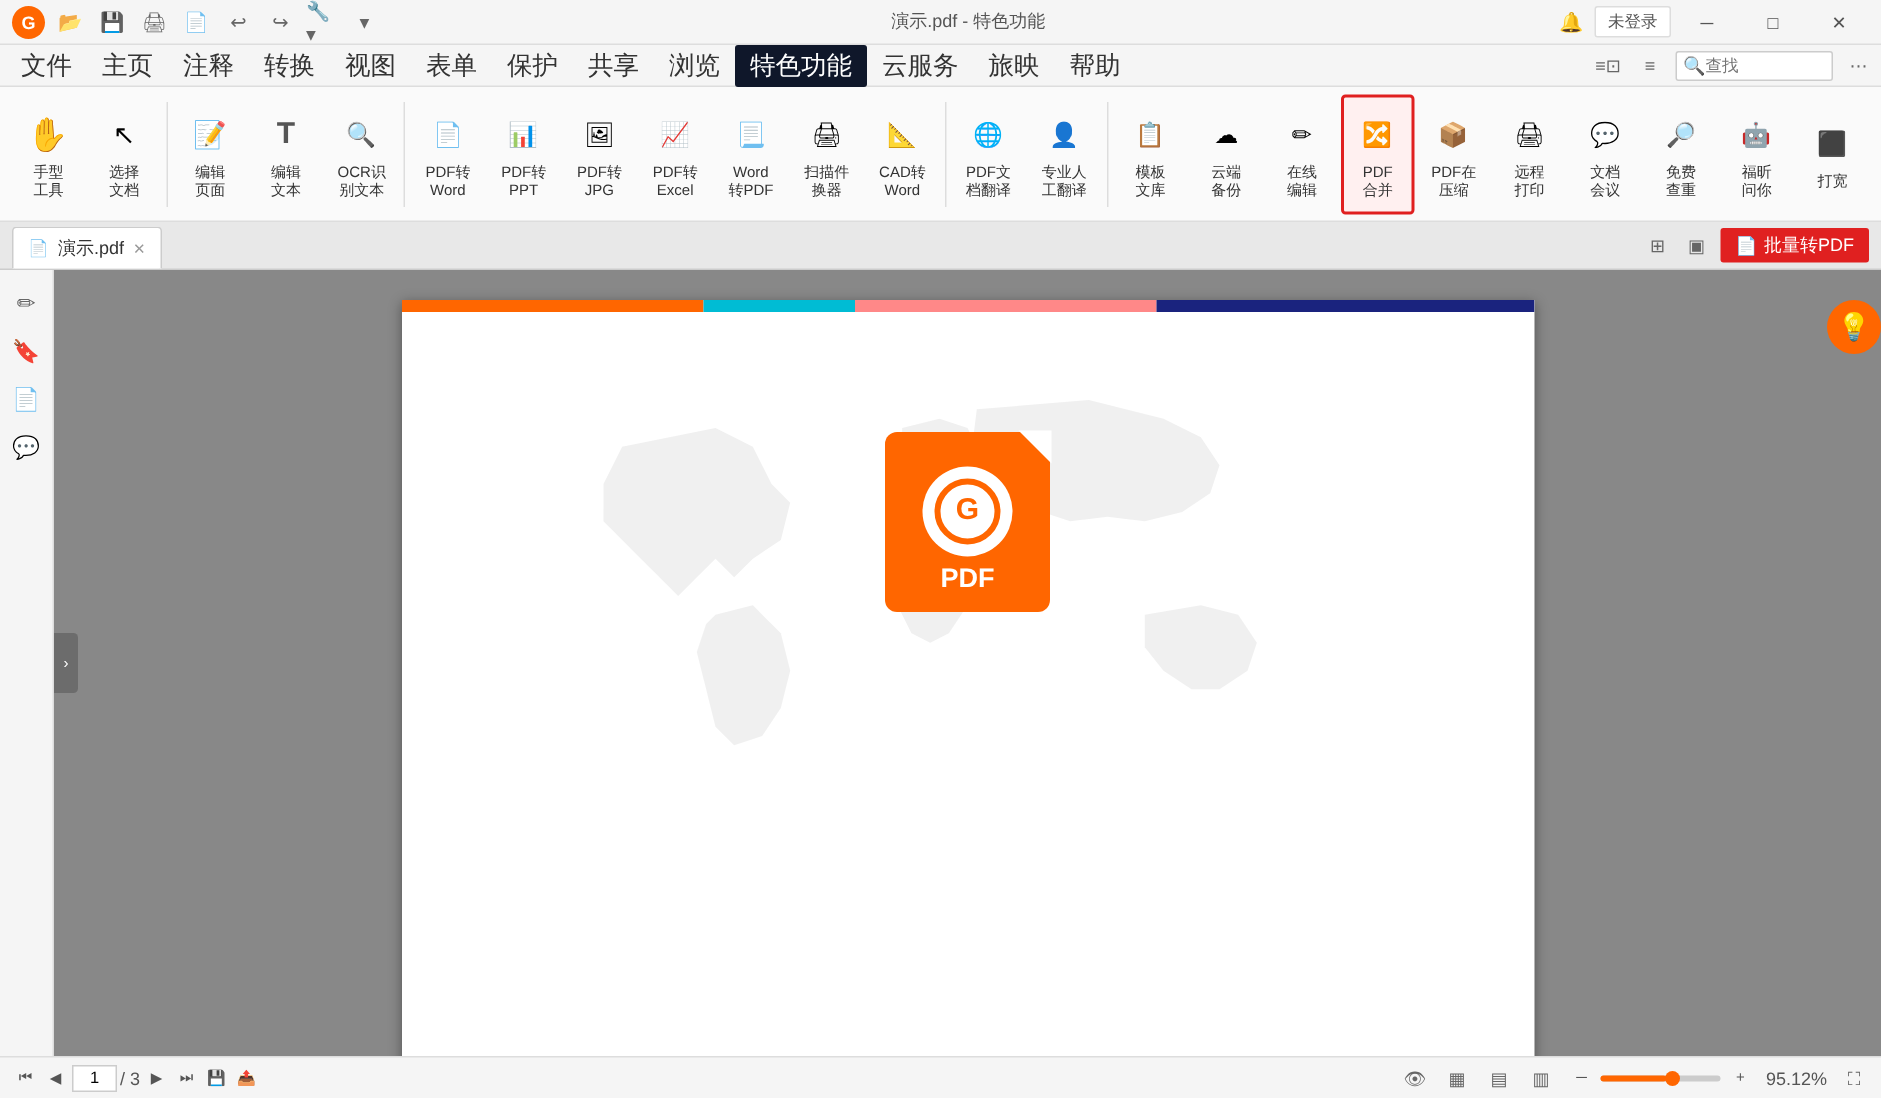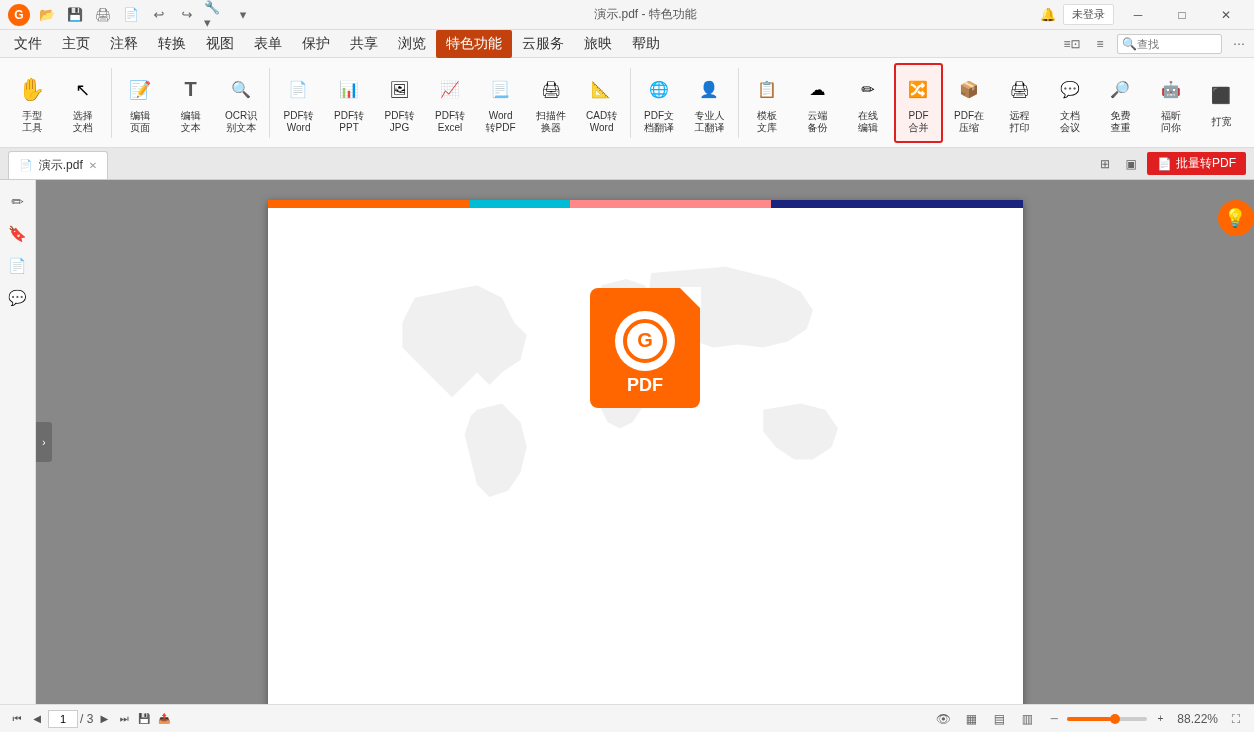--- a/index.html
+++ b/index.html
@@ -10,22 +10,22 @@
     #title-bar-left { display: flex; align-items: center; gap: 6px; }
     .title-logo { width: 22px; height: 22px; background: #f60; border-radius: 50%; display: flex; align-items: center; justify-content: center; color: white; font-size: 12px; font-weight: bold; }
     .title-icon-btn { width: 22px; height: 22px; display: flex; align-items: center; justify-content: center; color: #666; font-size: 13px; cursor: pointer; }
     #title-bar-center { color: #555; font-size: 12px; }
     #title-bar-right { display: flex; align-items: center; gap: 4px; }
     .win-btn { width: 40px; height: 30px; display: flex; align-items: center; justify-content: center; cursor: pointer; font-size: 12px; color: #555; }
     .login-btn { background: #fff; border: 1px solid #ddd; padding: 2px 8px; font-size: 11px; color: #555; cursor: pointer; border-radius: 2px; }
 
     
     #menu-bar { height: 28px; background: #f5f5f5; display: flex; align-items: center; border-bottom: 1px solid #ddd; padding: 0 4px; }
-    .menu-item { padding: 2px 10px; font-size: 14px; color: #333; cursor: pointer; height: 28px; display: flex; align-items: center; }
-    .menu-item.active { background: #c2410c; color: white; border-radius: 2px; }
+    .menu-item { padding: 2px 10px; font-size: 17px; color: #333; cursor: pointer; height: 28px; display: flex; align-items: center; }
+    .menu-item.active { background: #0f172a; color: white; border-radius: 2px; }
     #menu-bar-right { margin-left: auto; display: flex; align-items: center; gap: 6px; }
     .menu-icon-btn { width: 22px; height: 22px; display: flex; align-items: center; justify-content: center; color: #666; font-size: 12px; cursor: pointer; }
     .search-box { display: flex; align-items: center; border: 1px solid #ccc; background: white; padding: 1px 4px; border-radius: 2px; height: 20px; }
     .search-box input { border: none; outline: none; font-size: 11px; width: 80px; color: #999; }
 
     
     #toolbar { height: 90px; background: #fafafa; border-bottom: 1px solid #ddd; display: flex; align-items: center; padding: 4px 8px; gap: 2px; overflow: hidden; }
     .tool-btn { display: flex; flex-direction: column; align-items: center; justify-content: center; width: 52px; height: 80px; cursor: pointer; border: 1px solid transparent; border-radius: 3px; padding: 4px 2px; gap: 2px; }
     .tool-btn.highlighted { border: 2px solid #e02020; background: #fff0f0; }
     .tool-icon { width: 36px; height: 36px; display: flex; align-items: center; justify-content: center; font-size: 22px; }
@@ -333,16 +333,16 @@
     <div class="view-mode-btn">▤</div>
     <div class="view-mode-btn">▥</div>
     <div class="zoom-control">
       <div class="status-nav-btn">─</div>
       <div class="zoom-slider">
         <div class="zoom-slider-fill"></div>
         <div class="zoom-slider-thumb"></div>
       </div>
       <div class="status-nav-btn">+</div>
     </div>
-    <span>88.22%</span>
+    <span>95.12%</span>
     <div class="view-mode-btn">⛶</div>
   </div>
 </div>
 
 </body></html>

